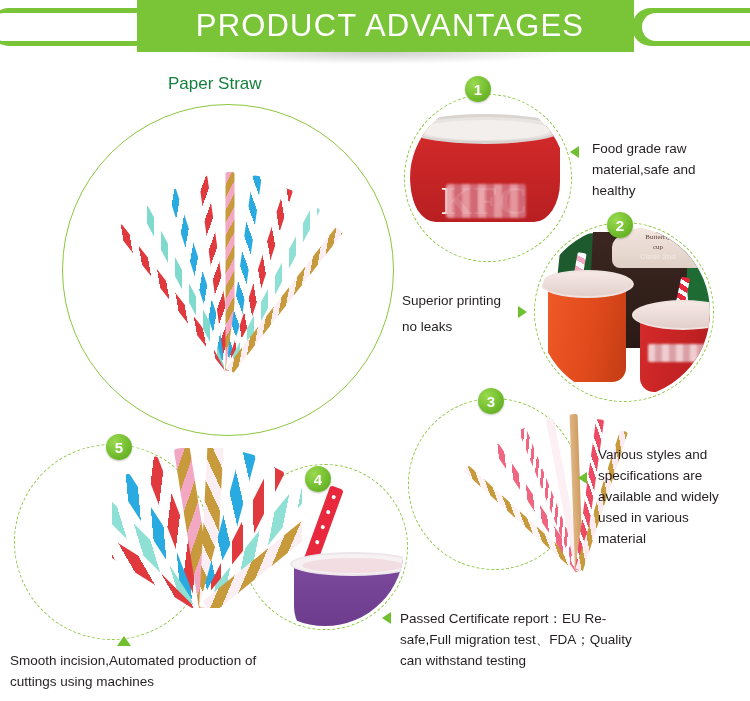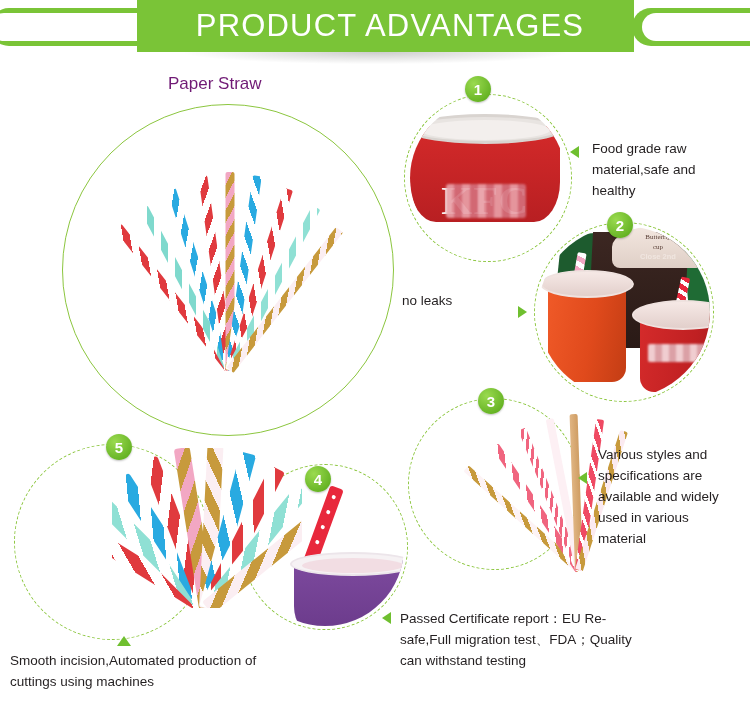--- a/index.html
+++ b/index.html
@@ -47,21 +47,21 @@
     position: absolute; left: 612px; top: 0px; width: 22px; height: 52px;
     background: #7ac437;
   }
 
   
   .body-text {
     position: absolute; color: #231f20; font-size: 13.5px; line-height: 21px;
   }
   .label-paper-straw {
     position: absolute; left: 168px; top: 74px;
-    font-size: 17px; color: #701a75;
+    font-size: 17px; color: #15803d;
   }
 
   
   .arrow { position: absolute; width: 0; height: 0; }
   .arrow-left {
     border-top: 6px solid transparent; border-bottom: 6px solid transparent;
     border-right: 9px solid #6fbf2f;
   }
   .arrow-right {
     border-top: 6px solid transparent; border-bottom: 6px solid transparent;
@@ -300,20 +300,21 @@
       
     </div>
     <div class="lid lid-orange"></div>
     <div class="cup cup-red"></div>
     <div class="lid lid-red"></div>
     <div class="red-cup-blur"></div>
   </div>
   <div class="badge" style="left:607px; top:212px;">2</div>
   <div class="arrow arrow-right" style="left:518px; top:306px;"></div>
   <div class="body-text" style="left:402px; top:288px; width:140px; line-height:26px;">
+    <div>Superior printing</div>
     <div>no leaks</div>
   </div>
 
   <div class="circle-dashed" style="left:408px; top:398px; width:172px; height:172px;"></div>
   <div class="fan" style="left:494px; top:430px; width:170px; height:140px;">
     <div class="straw" style="width:8px;height:152px;transform:translateX(-50%) rotate(-48deg);background:repeating-linear-gradient(118deg,#fdf3f5 0 6px,#c79a3c 6px 11px);"></div>
     <div class="straw" style="width:8px;height:150px;transform:translateX(-50%) rotate(-34deg);background:repeating-linear-gradient(118deg,#ffffff 0 6px,#f0657f 6px 12px);"></div>
     <div class="straw" style="width:8px;height:152px;transform:translateX(-50%) rotate(-22deg);background:repeating-linear-gradient(118deg,#ffffff 0 3px,#f0657f 3px 6px);"></div>
     <div class="straw" style="width:8px;height:154px;transform:translateX(-50%) rotate(-11deg);background:#fdf0f4;"></div>
     <div class="straw" style="width:8px;height:156px;transform:translateX(-50%) rotate(-2deg);background:linear-gradient(90deg,#e0b583,#cf9d63);"></div>

